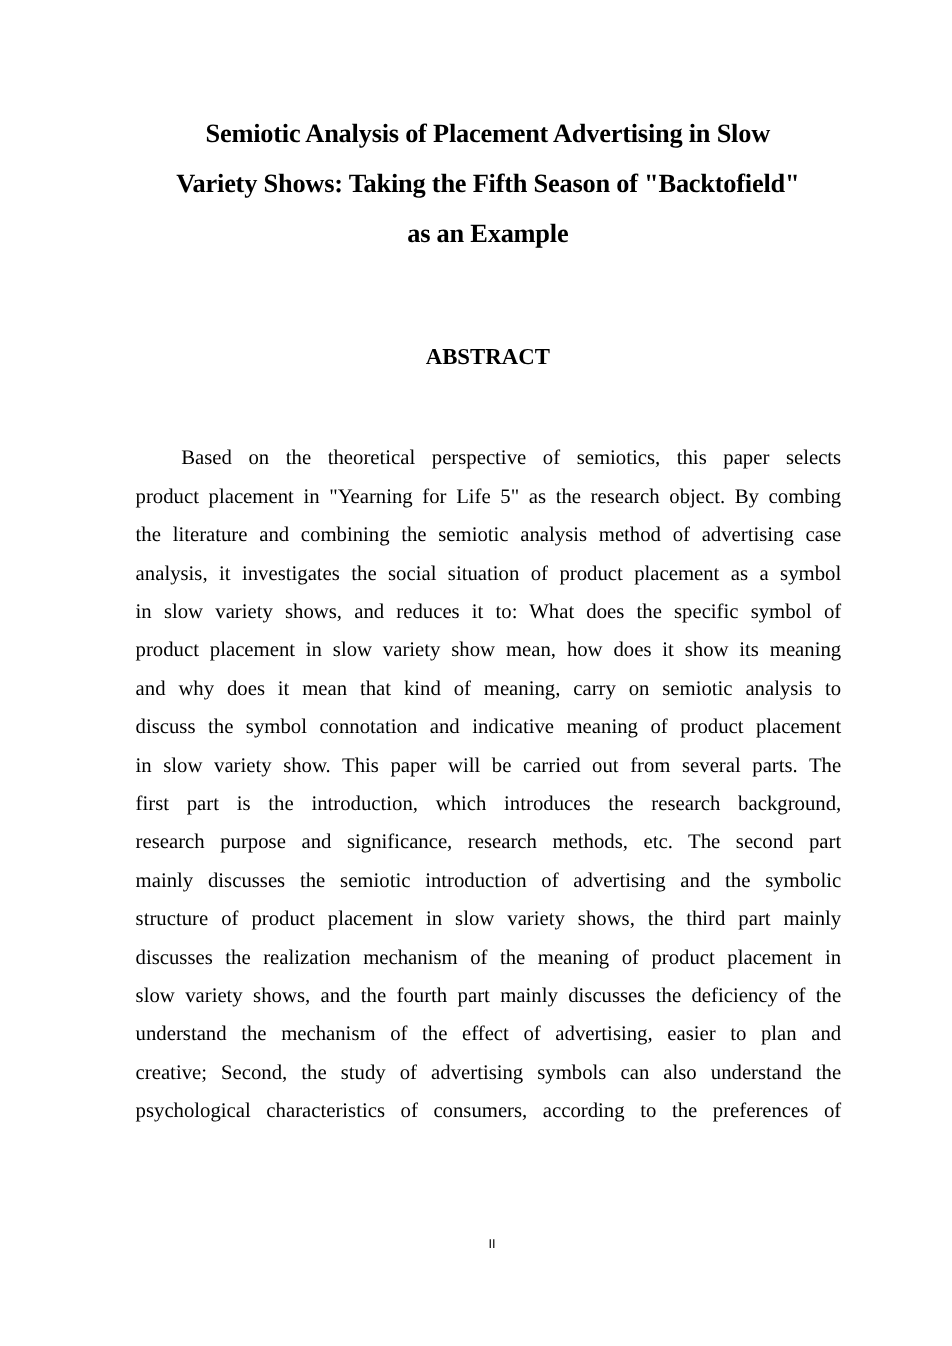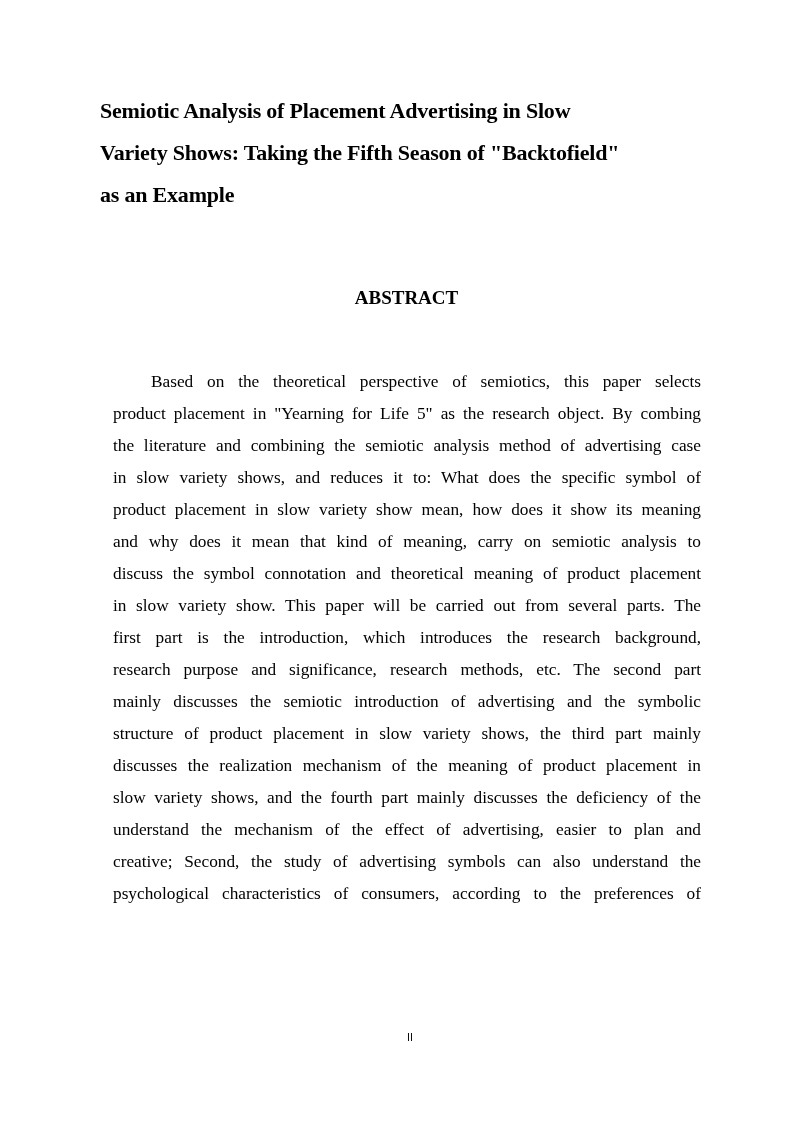--- a/index.html
+++ b/index.html
@@ -13,20 +13,21 @@
     position: relative;
     overflow: hidden;
     font-family: "Liberation Serif", "DejaVu Serif", serif;
     color: #000000;
   }
   .title-block {
     position: absolute;
     top: 90px;
     left: 100px;
     width: 613px;
+    text-align: center;
   }
   .title-line {
     font-weight: bold;
     font-size: 22px;
     line-height: 42px;
     height: 42px;
     white-space: nowrap;
     letter-spacing: -0.2px;
   }
   .abstract-heading {
@@ -75,24 +76,25 @@
   <div class="title-line">Variety Shows: Taking the Fifth Season of "Backtofield"</div>
   <div class="title-line">as an Example</div>
 </div>
 
 <div class="abstract-heading">ABSTRACT</div>
 
 <div class="abstract-body">
   <div class="body-line indent">Based on the theoretical perspective of semiotics, this paper selects</div>
   <div class="body-line">product placement in "Yearning for Life 5" as the research object. By combing</div>
   <div class="body-line">the literature and combining the semiotic analysis method of advertising case</div>
+  <div class="body-line">analysis, it investigates the social situation of product placement as a symbol</div>
   <div class="body-line">in slow variety shows, and reduces it to: What does the specific symbol of</div>
   <div class="body-line">product placement in slow variety show mean, how does it show its meaning</div>
   <div class="body-line">and why does it mean that kind of meaning, carry on semiotic analysis to</div>
-  <div class="body-line">discuss the symbol connotation and theoretical meaning of product placement</div>
+  <div class="body-line">discuss the symbol connotation and indicative meaning of product placement</div>
   <div class="body-line">in slow variety show. This paper will be carried out from several parts. The</div>
   <div class="body-line">first part is the introduction, which introduces the research background,</div>
   <div class="body-line">research purpose and significance, research methods, etc. The second part</div>
   <div class="body-line">mainly discusses the semiotic introduction of advertising and the symbolic</div>
   <div class="body-line">structure of product placement in slow variety shows, the third part mainly</div>
   <div class="body-line">discusses the realization mechanism of the meaning of product placement in</div>
   <div class="body-line">slow variety shows, and the fourth part mainly discusses the deficiency of the</div>
   <div class="body-line">understand the mechanism of the effect of advertising, easier to plan and</div>
   <div class="body-line">creative; Second, the study of advertising symbols can also understand the</div>
   <div class="body-line">psychological characteristics of consumers, according to the preferences of</div>

